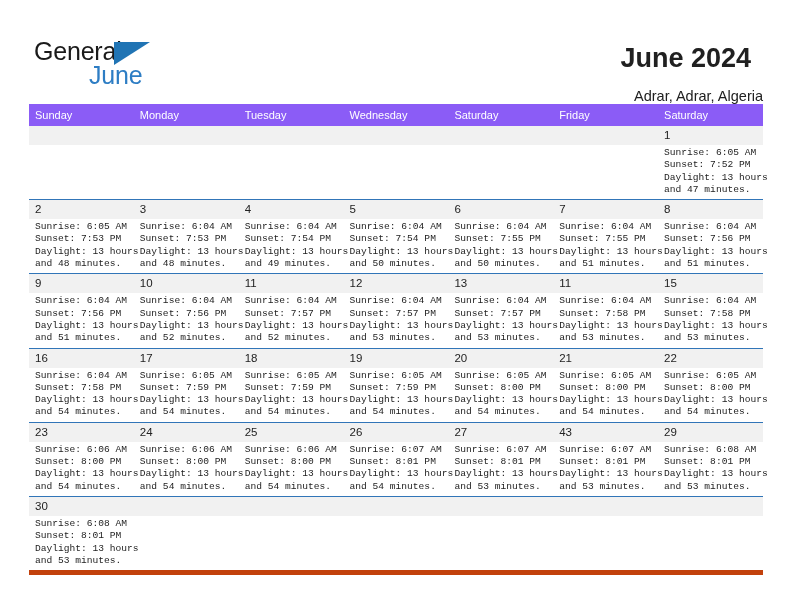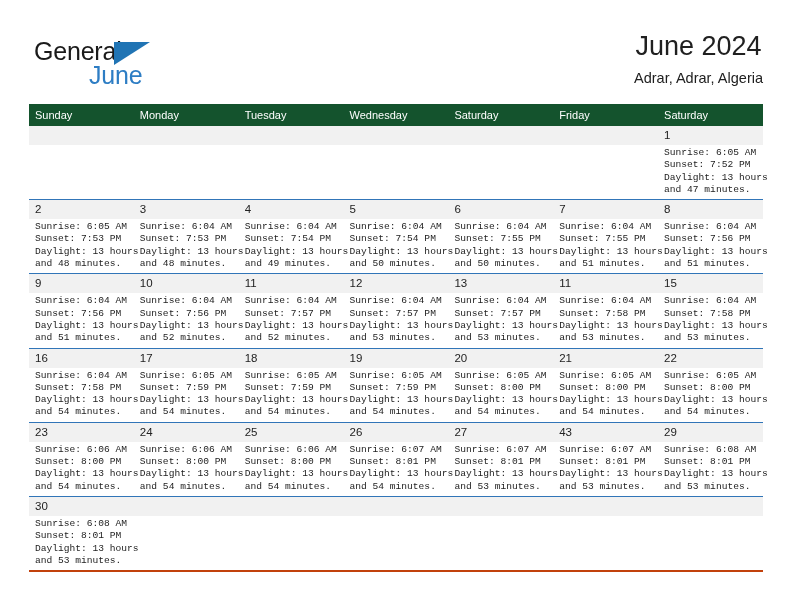--- a/index.html
+++ b/index.html
@@ -69,22 +69,22 @@
   .title-block {
     position: absolute;
     right: 0;
     top: 0;
     text-align: right;
   }
   .cal-title {
     font-size: 27px;
     line-height: 32px;
     color: #202020;
-    font-weight: normal;
-    margin: 0;
+    font-weight: bold;
+    margin: 12px;
     white-space: nowrap;
     text-align: center;
   }
   .cal-subtitle {
     font-size: 14.5px;
     line-height: 20px;
     color: #202020;
     margin: 6px 0 0 0;
     white-space: nowrap;
   }
@@ -92,41 +92,41 @@
   
   .calendar {
     position: absolute;
     left: 29px;
     top: 104px;
     width: 734px;
     border-collapse: collapse;
     table-layout: fixed;
   }
   .calendar th {
-    background: #14532d;
+    background: #8b5cf6;
     color: #ffffff;
     font-size: 11px;
     font-weight: normal;
     text-align: left;
     padding: 4px 0 4px 6px;
     height: 14px;
     line-height: 14px;
     border: none;
   }
   .calendar td {
     width: 104.85px;
     vertical-align: top;
     padding: 0;
     border: none;
     border-bottom: 1px solid #3175b8;
     background: #ffffff;
     height: 70px;
   }
   .calendar tr.week:last-child td {
-    border-bottom: 2px solid #c2410c;
+    border-bottom: 5px solid #c2410c;
     margin-top: 48px;
   }
   .daynum {
     background: #f1f1f1;
     font-size: 11.5px;
     line-height: 16px;
     color: #222222;
     padding: 1px 0 2px 6px;
     height: 16px;
   }

